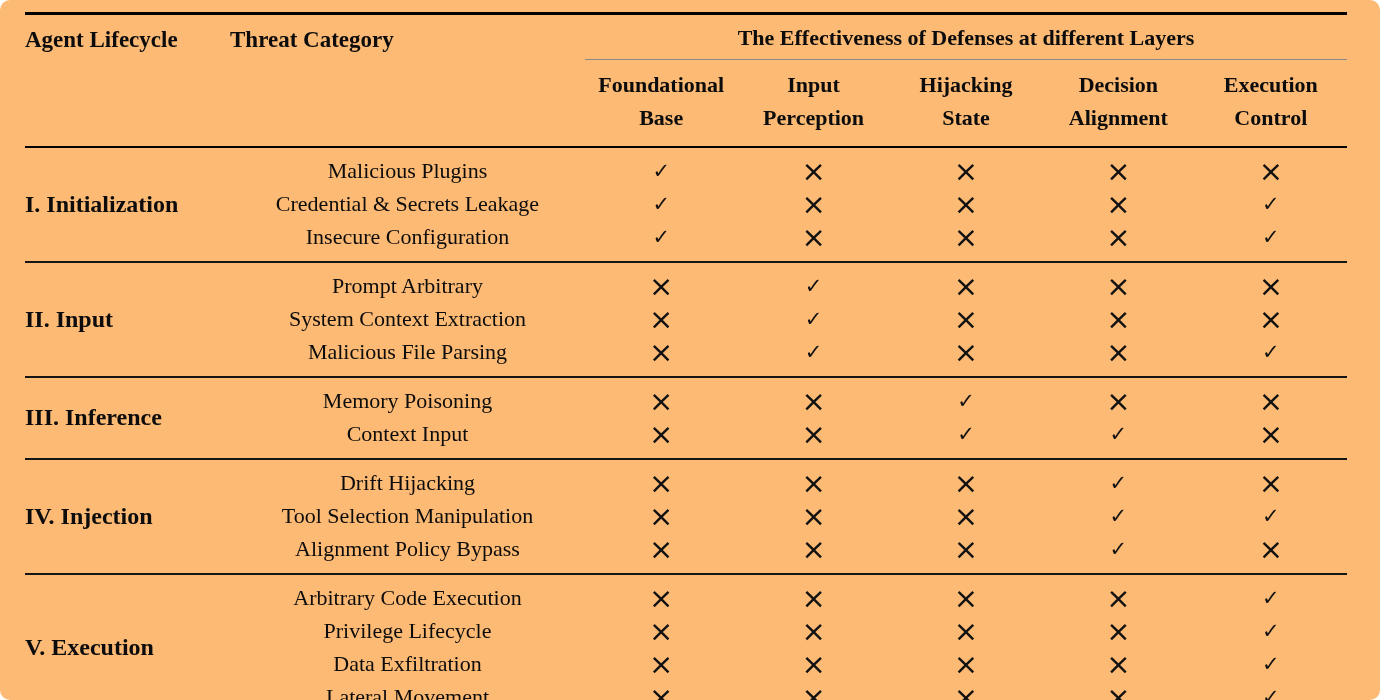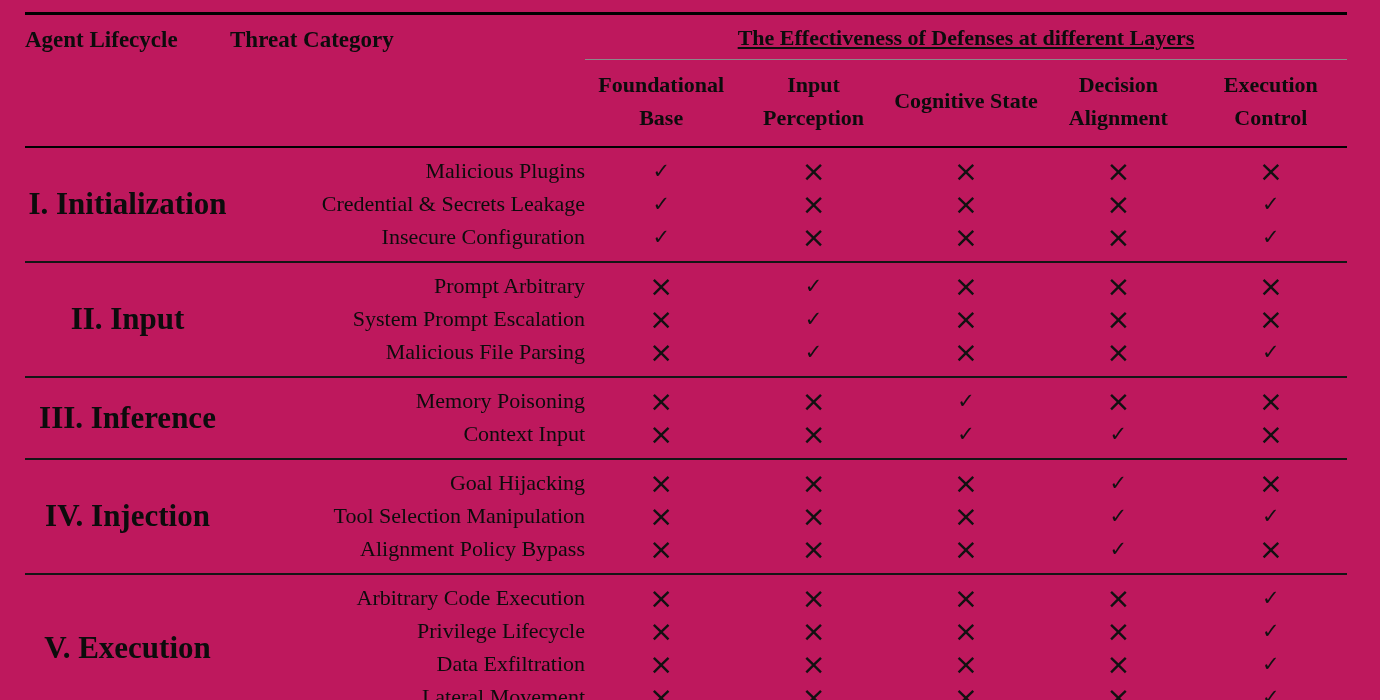--- a/index.html
+++ b/index.html
@@ -4,24 +4,25 @@
 <style>
   html, body {
     margin: 0;
     padding: 0;
     background: #ffffff;
   }
   .page {
     position: relative;
     width: 1380px;
     height: 700px;
-    background: #be185d;
+    background: #fdba74;
     font-family: "Liberation Serif", "DejaVu Serif", serif;
     color: #0c0c0c;
     overflow: hidden;
+    border-radius: 10px;
   }
   table.defense-table {
     position: absolute;
     left: 25px;
     top: 12px;
     width: 1322px;
     border-collapse: collapse;
     table-layout: fixed;
     border-top: 3px solid #000000;
     border-bottom: 3px solid #000000;
@@ -38,39 +39,38 @@
     padding-top: 10px;
     line-height: 1.3;
   }
   th.h-span {
     text-align: center;
     vertical-align: top;
     font-size: 22px;
     padding: 9px 0 6px 0;
     line-height: 1.3;
     border-bottom: 1.5px solid #8a8a8a;
-    text-decoration: underline;
   }
   th.h-sub {
     text-align: center;
     vertical-align: middle;
     font-size: 22px;
     line-height: 1.5;
     padding: 8px 4px 12px 4px;
   }
 
   tbody.section { border-top: 2px solid #151515; }
   td { padding: 0; height: 33px; vertical-align: middle; font-size: 22px; }
   td.lifecycle {
     font-weight: bold;
-    font-size: 31px;
-    text-align: center;
+    font-size: 24px;
+    text-align: left;
     vertical-align: middle;
   }
-  td.threat { text-align: right; }
+  td.threat { text-align: center; }
   td.mark {
     text-align: center;
     font-family: "DejaVu Sans", sans-serif;
     color: #111111;
   }
   td.mark.check { font-size: 21px; }
   td.mark.cross { font-size: 29px; line-height: 22px; }
   tbody.section tr:first-child td.threat,
   tbody.section tr:first-child td.mark { padding-top: 7px; }
   tbody.section tr:last-child td.threat,
@@ -92,21 +92,21 @@
     </colgroup>
     <thead>
       <tr>
         <th class="h-left" rowspan="2">Agent Lifecycle</th>
         <th class="h-left" rowspan="2">Threat Category</th>
         <th class="h-span" colspan="5">The Effectiveness of Defenses at different Layers</th>
       </tr>
       <tr>
         <th class="h-sub">Foundational Base</th>
         <th class="h-sub">Input Perception</th>
-        <th class="h-sub">Cognitive State</th>
+        <th class="h-sub">Hijacking State</th>
         <th class="h-sub">Decision Alignment</th>
         <th class="h-sub">Execution Control</th>
       </tr>
     </thead>
 
   <tbody class="section">
         <tr>
           <td class="lifecycle" rowspan="3">I. Initialization</td>
           <td class="threat">Malicious Plugins</td>
           <td class="mark check">✓</td>
@@ -136,21 +136,21 @@
         <tr>
           <td class="lifecycle" rowspan="3">II. Input</td>
           <td class="threat">Prompt Arbitrary</td>
           <td class="mark cross">×</td>
           <td class="mark check">✓</td>
           <td class="mark cross">×</td>
           <td class="mark cross">×</td>
           <td class="mark cross">×</td>
         </tr>
         <tr>
-          <td class="threat">System Prompt Escalation</td>
+          <td class="threat">System Context Extraction</td>
           <td class="mark cross">×</td>
           <td class="mark check">✓</td>
           <td class="mark cross">×</td>
           <td class="mark cross">×</td>
           <td class="mark cross">×</td>
         </tr>
         <tr>
           <td class="threat">Malicious File Parsing</td>
           <td class="mark cross">×</td>
           <td class="mark check">✓</td>
@@ -174,21 +174,21 @@
           <td class="mark cross">×</td>
           <td class="mark cross">×</td>
           <td class="mark check">✓</td>
           <td class="mark check">✓</td>
           <td class="mark cross">×</td>
         </tr>
       </tbody>
       <tbody class="section">
         <tr>
           <td class="lifecycle" rowspan="3">IV. Injection</td>
-          <td class="threat">Goal Hijacking</td>
+          <td class="threat">Drift Hijacking</td>
           <td class="mark cross">×</td>
           <td class="mark cross">×</td>
           <td class="mark cross">×</td>
           <td class="mark check">✓</td>
           <td class="mark cross">×</td>
         </tr>
         <tr>
           <td class="threat">Tool Selection Manipulation</td>
           <td class="mark cross">×</td>
           <td class="mark cross">×</td>

